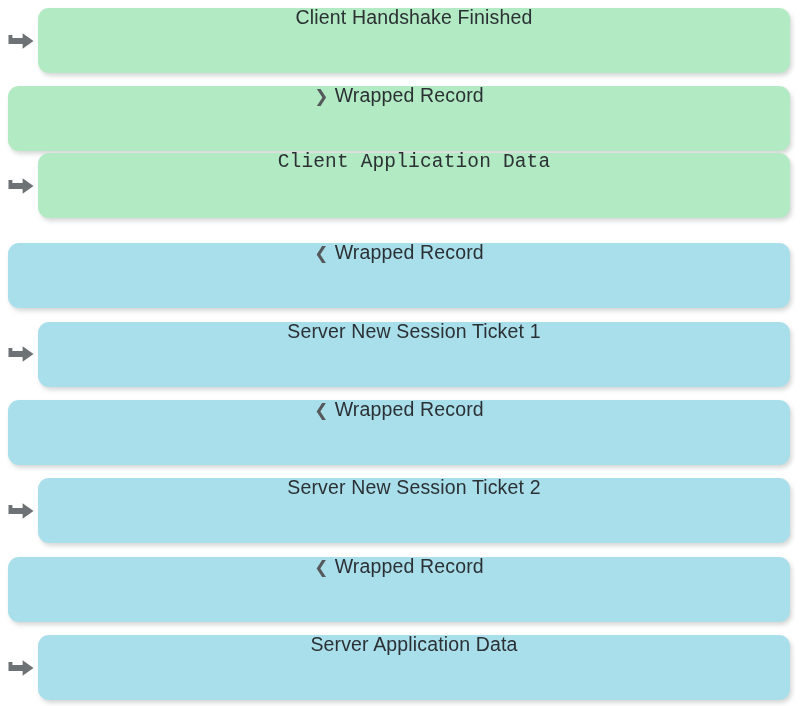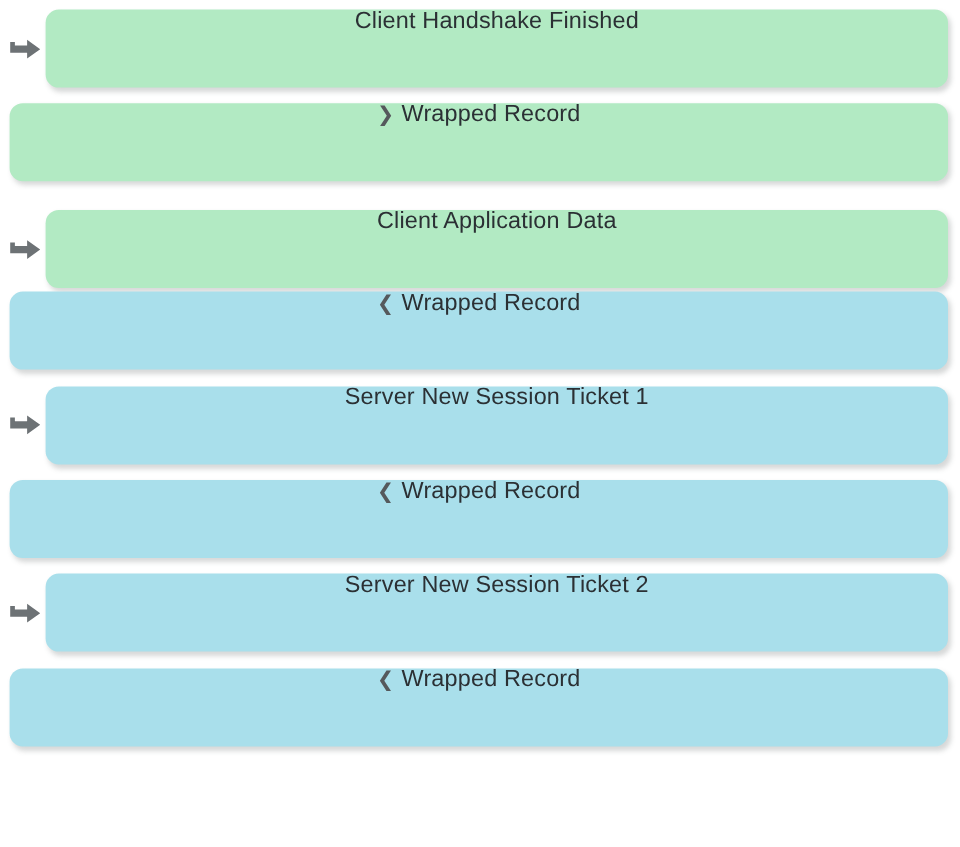--- a/index.html
+++ b/index.html
@@ -95,21 +95,21 @@
       </div>
     </div>
     <div class="row" style="top: 86.4px;">
       <div class="bar green noindent">
         <span class="bar-label">
           <span class="chev right">❯</span>
           <span>Wrapped Record</span>
         </span>
       </div>
     </div>
-    <div class="row" style="top: 175px;">
+    <div class="row" style="top: 153px; font-family: Liberation Mono, monospace;">
       <span class="arrow-slot">
         <svg width="28" height="22" viewBox="0 0 28 22" aria-hidden="true">
           <path d="M1.5 5.0 L5.4 5.0 L5.4 8.0 L15.6 8.0 L15.6 3.2 L26.5 11.0 L15.6 18.8 L15.6 14.0 L1.5 14.0 Z" fill="#6d7275"></path>
         </svg>
       </span>
       <div class="bar green indent">
         <span class="bar-label">
           <span>Client Application Data</span>
         </span>
       </div>
@@ -155,13 +155,25 @@
       </div>
     </div>
     <div class="row" style="top: 556.8px;">
       <div class="bar blue noindent">
         <span class="bar-label">
           <span class="chev left">❮</span>
           <span>Wrapped Record</span>
         </span>
       </div>
     </div>
+    <div class="row" style="top: 635.2px;">
+      <span class="arrow-slot">
+        <svg width="28" height="22" viewBox="0 0 28 22" aria-hidden="true">
+          <path d="M1.5 5.0 L5.4 5.0 L5.4 8.0 L15.6 8.0 L15.6 3.2 L26.5 11.0 L15.6 18.8 L15.6 14.0 L1.5 14.0 Z" fill="#6d7275"></path>
+        </svg>
+      </span>
+      <div class="bar blue indent">
+        <span class="bar-label">
+          <span>Server Application Data</span>
+        </span>
+      </div>
+    </div>
   </div>
 
 </body></html>

